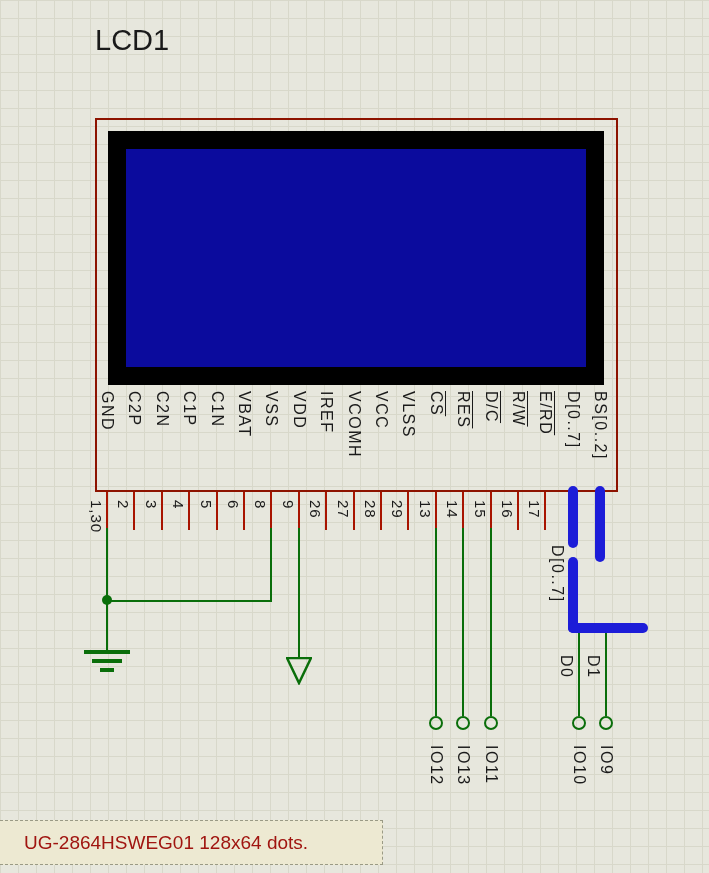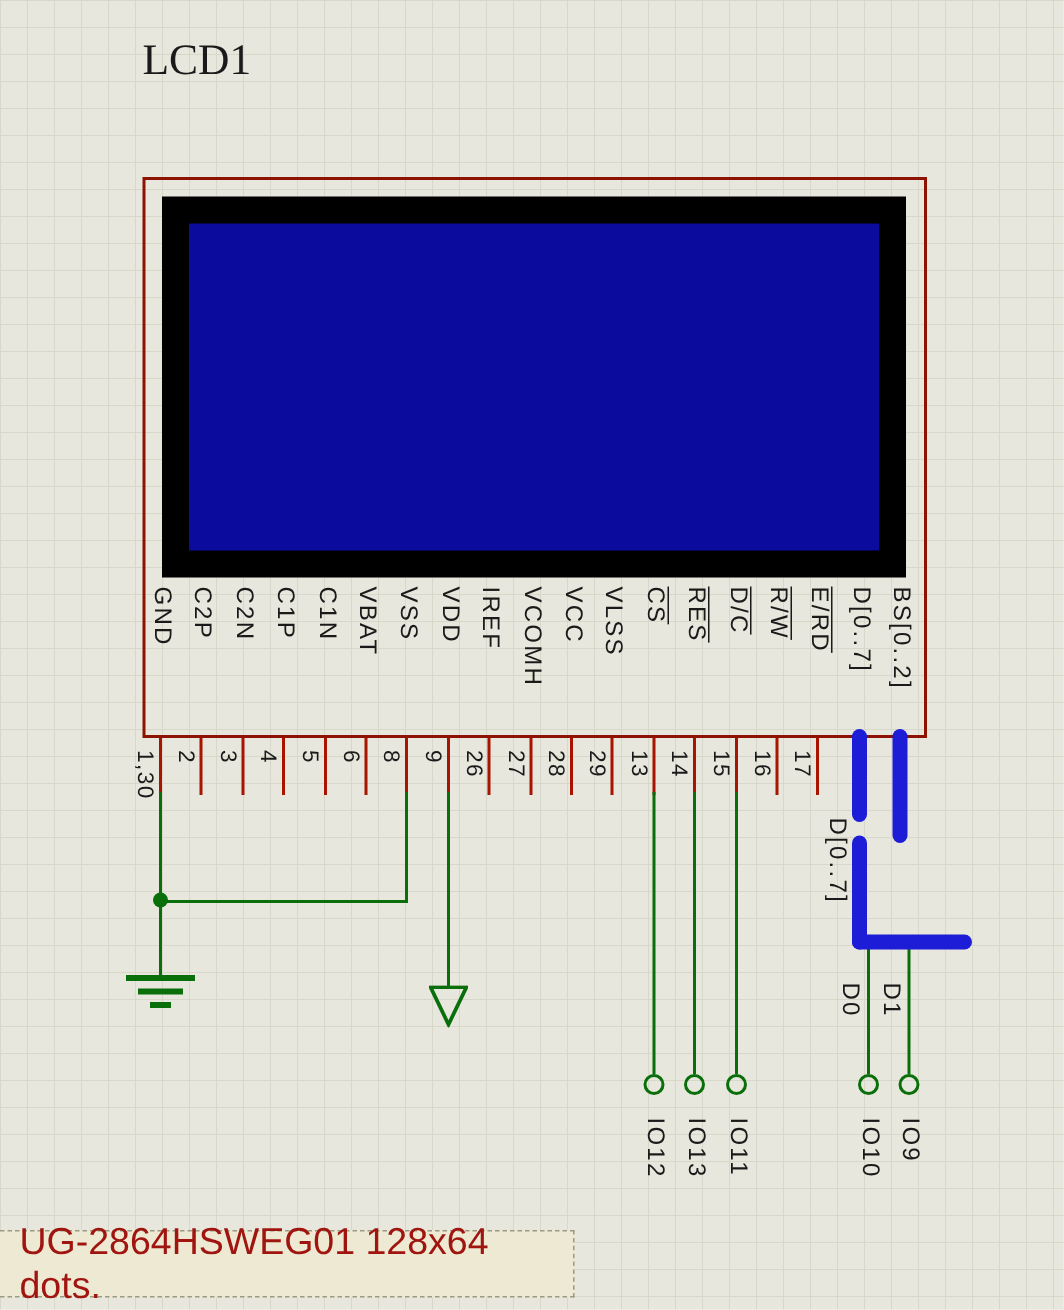--- a/index.html
+++ b/index.html
@@ -6,21 +6,21 @@
   body{font-family:"Liberation Sans", sans-serif;}
   #canvas{
     position:relative; width:709px; height:873px; overflow:hidden;
     background-color:var(--background,#e7e7dd);
     background-image:
       linear-gradient(var(--grid,#d8d8ca) 1px, transparent 1px),
       linear-gradient(90deg, var(--grid,#d8d8ca) 1px, transparent 1px);
     background-size:18px 18px;
   }
   .abs{position:absolute;}
-  .ref{left:95px;top:24px;font-size:29px;color:var(--label_text,#1a1a1a);font-family:Liberation Serif, serif;}
+  .ref{left:95px;top:24px;font-size:29px;color:var(--label_text,#1a1a1a);}
   .val{left:95px;top:60px;font-size:18px;color:var(--label_text,#1a1a1a);}
   .comp-box{left:95px;top:118px;width:519px;height:370px;border:2px solid var(--outline,#8d1300);}
   .bezel{left:108px;top:131px;width:496px;height:254px;background:var(--bezel,#000);}
   .screen{left:126px;top:149px;width:460px;height:218px;background:var(--screen,#0b0b9d);}
   .vtext{
     position:absolute; transform-origin:0 0; transform:rotate(90deg);
     white-space:nowrap; font-size:16px; line-height:16px; letter-spacing:1.5px;
     color:var(--label_text,#1a1a1a);
   }
   .pin-label{top:391px;}
@@ -29,22 +29,22 @@
   .ol{text-decoration:overline;}
   .stub{position:absolute;top:492px;width:2px;height:38px;background:var(--pin,#a81400);}
   .wire{position:absolute;background:var(--wire,#0a6e0a);}
   .bus{position:absolute;background:var(--bus,#1d1dd8);border-radius:5px;}
   .term-circle{position:absolute;top:716px;width:14px;height:14px;border:2px solid var(--wire,#0a6e0a);border-radius:50%;box-sizing:border-box;}
   .junction{left:102px;top:595px;width:10px;height:10px;border-radius:50%;background:var(--wire,#0a6e0a);}
   .gnd-bar{position:absolute;height:4px;background:var(--wire,#0a6e0a);}
   .tooltip{
     left:0;top:820px;width:383px;height:45px;box-sizing:border-box;
     background:#ede9d2;border:1px dashed #9a9a85;border-left:0;
-    display:flex;align-items:center;padding-left:13px;
-    font-size:25px;color:var(--tooltip_text,#a01510);
+    display:flex;align-items:center;padding-left:24px;
+    font-size:19px;color:var(--tooltip_text,#a01510);
   }
 </style>
 </head>
 <body>
 
 <div id="canvas">
 
   <div class="abs ref">LCD1</div>
 
   <div class="abs comp-box"></div>

